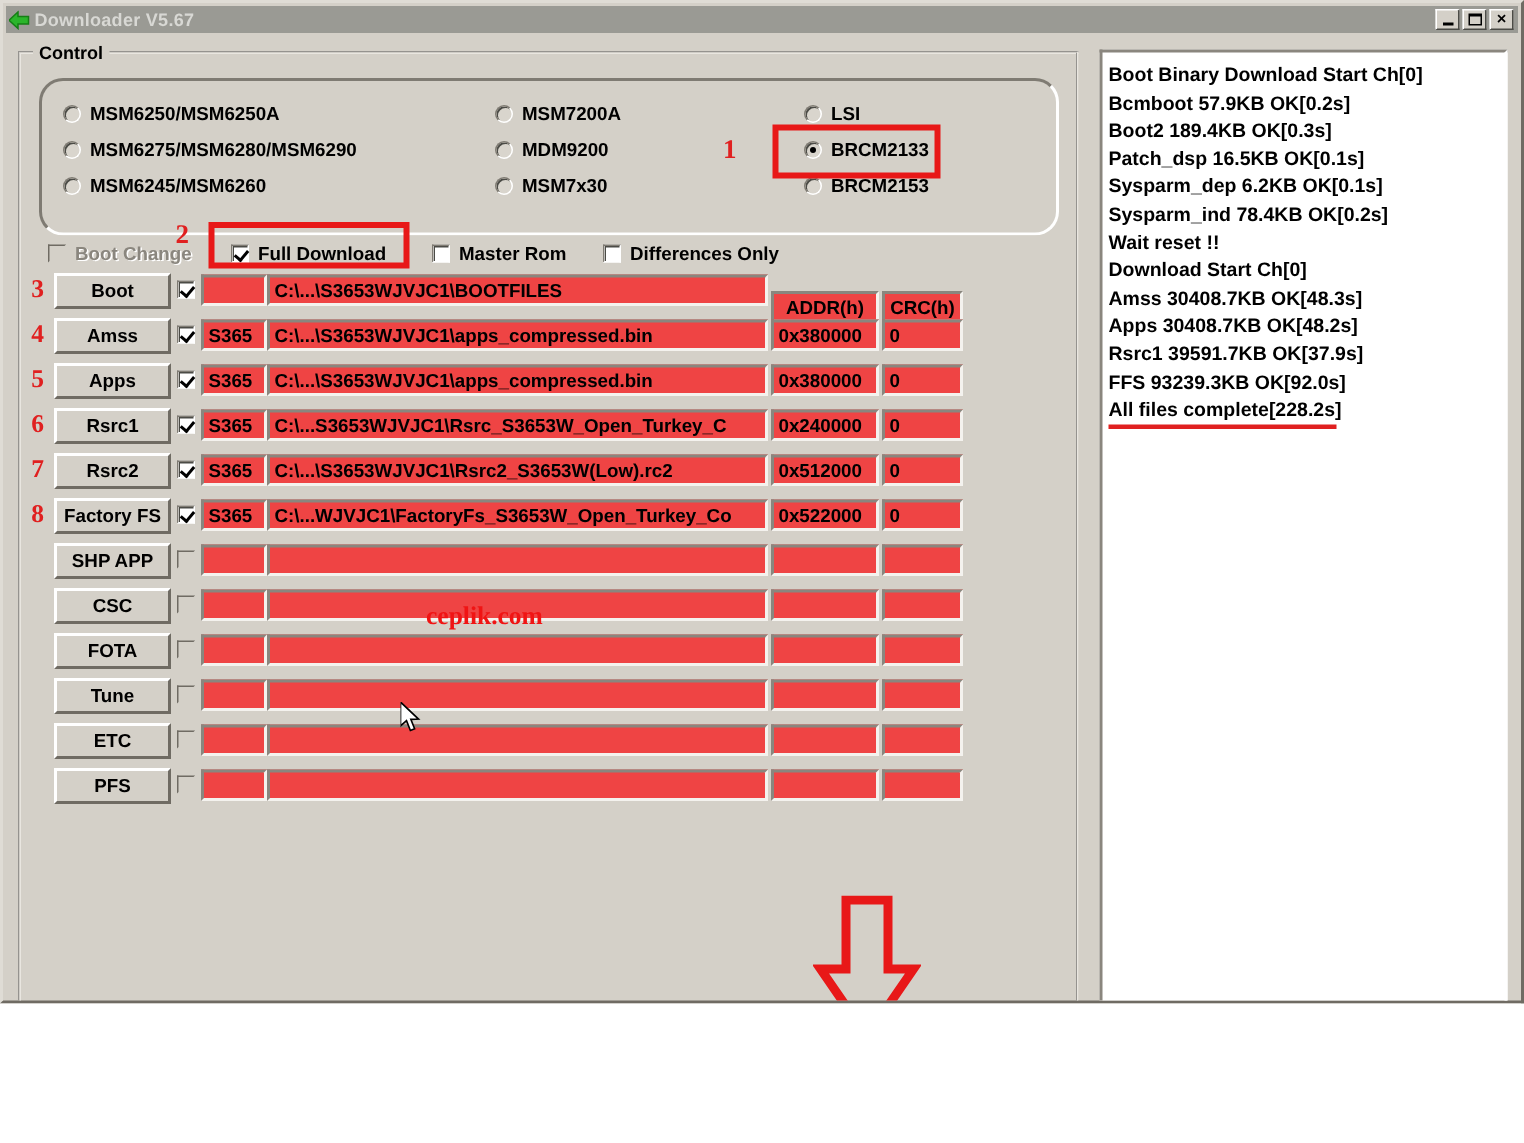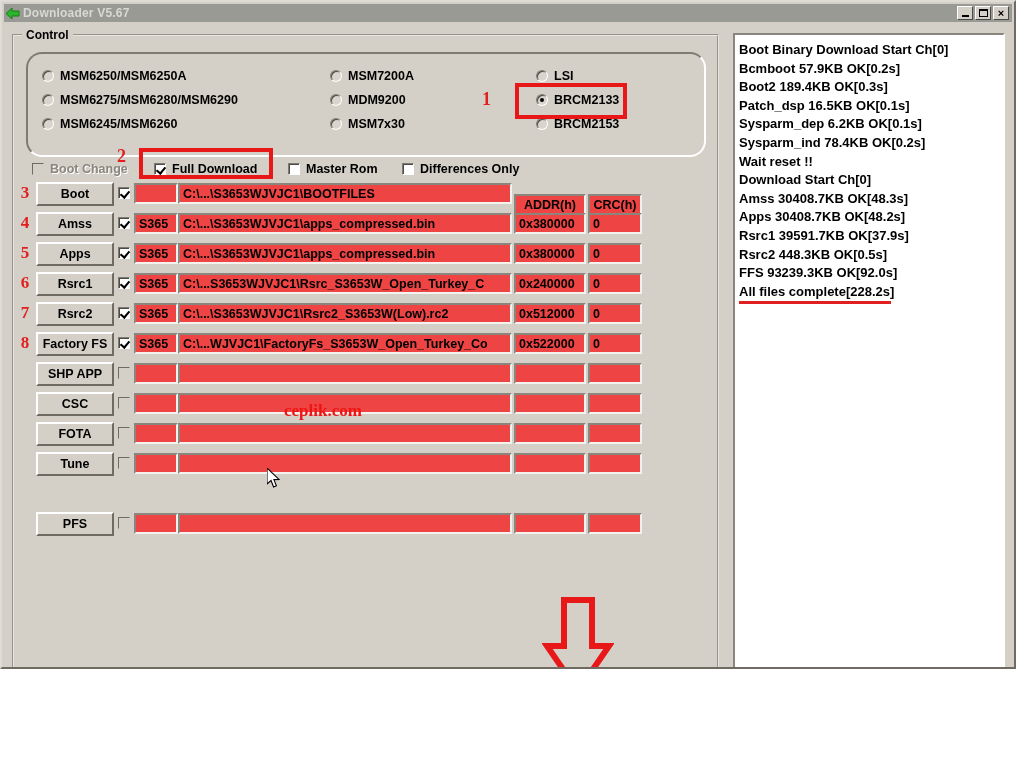--- a/index.html
+++ b/index.html
@@ -574,20 +574,38 @@
           <div class="field row-path">
             <span class="ftxt"></span>
           </div>
           <div class="field row-addr">
             <span class="ftxt"></span>
           </div>
           <div class="field row-crc">
             <span class="ftxt"></span>
           </div>
         </div>
+        <div class="file-row" style="top: 300px;">
+          <div class="btn row-btn">
+            <span>ETC</span>
+          </div>
+          <div class="check-mark row-chk flat"></div>
+          <div class="field row-tag">
+            <span class="ftxt"></span>
+          </div>
+          <div class="field row-path">
+            <span class="ftxt"></span>
+          </div>
+          <div class="field row-addr">
+            <span class="ftxt"></span>
+          </div>
+          <div class="field row-crc">
+            <span class="ftxt"></span>
+          </div>
+        </div>
         <div class="file-row" style="top: 330px;">
           <div class="btn row-btn">
             <span>PFS</span>
           </div>
           <div class="check-mark row-chk flat"></div>
           <div class="field row-tag">
             <span class="ftxt"></span>
           </div>
           <div class="field row-path">
             <span class="ftxt"></span>
@@ -614,21 +632,20 @@
       <div class="logline">Bcmboot 57.9KB OK[0.2s]</div>
       <div class="logline">Boot2 189.4KB OK[0.3s]</div>
       <div class="logline">Patch_dsp 16.5KB OK[0.1s]</div>
       <div class="logline">Sysparm_dep 6.2KB OK[0.1s]</div>
       <div class="logline">Sysparm_ind 78.4KB OK[0.2s]</div>
       <div class="logline">Wait reset !!</div>
       <div class="logline">Download Start Ch[0]</div>
       <div class="logline">Amss 30408.7KB OK[48.3s]</div>
       <div class="logline">Apps 30408.7KB OK[48.2s]</div>
       <div class="logline">Rsrc1 39591.7KB OK[37.9s]</div>
-      <div class="logline">Rsrc2 448.3KB OK[0.5s]</div>
       <div class="logline">FFS 93239.3KB OK[92.0s]</div>
       <div class="logline underlined">All files complete[228.2s]</div>
     </div>
 
   <div class="anno-box" style="left:513px; top:81px; width:112px; height:36px;"></div>
   <div class="anno-box" style="left:137px; top:146px; width:134px; height:31px;"></div>
 
   <div class="anno-num" style="left:480px; top:87px;">1</div>
   <div class="anno-num" style="left:115px; top:144px;">2</div>
 

